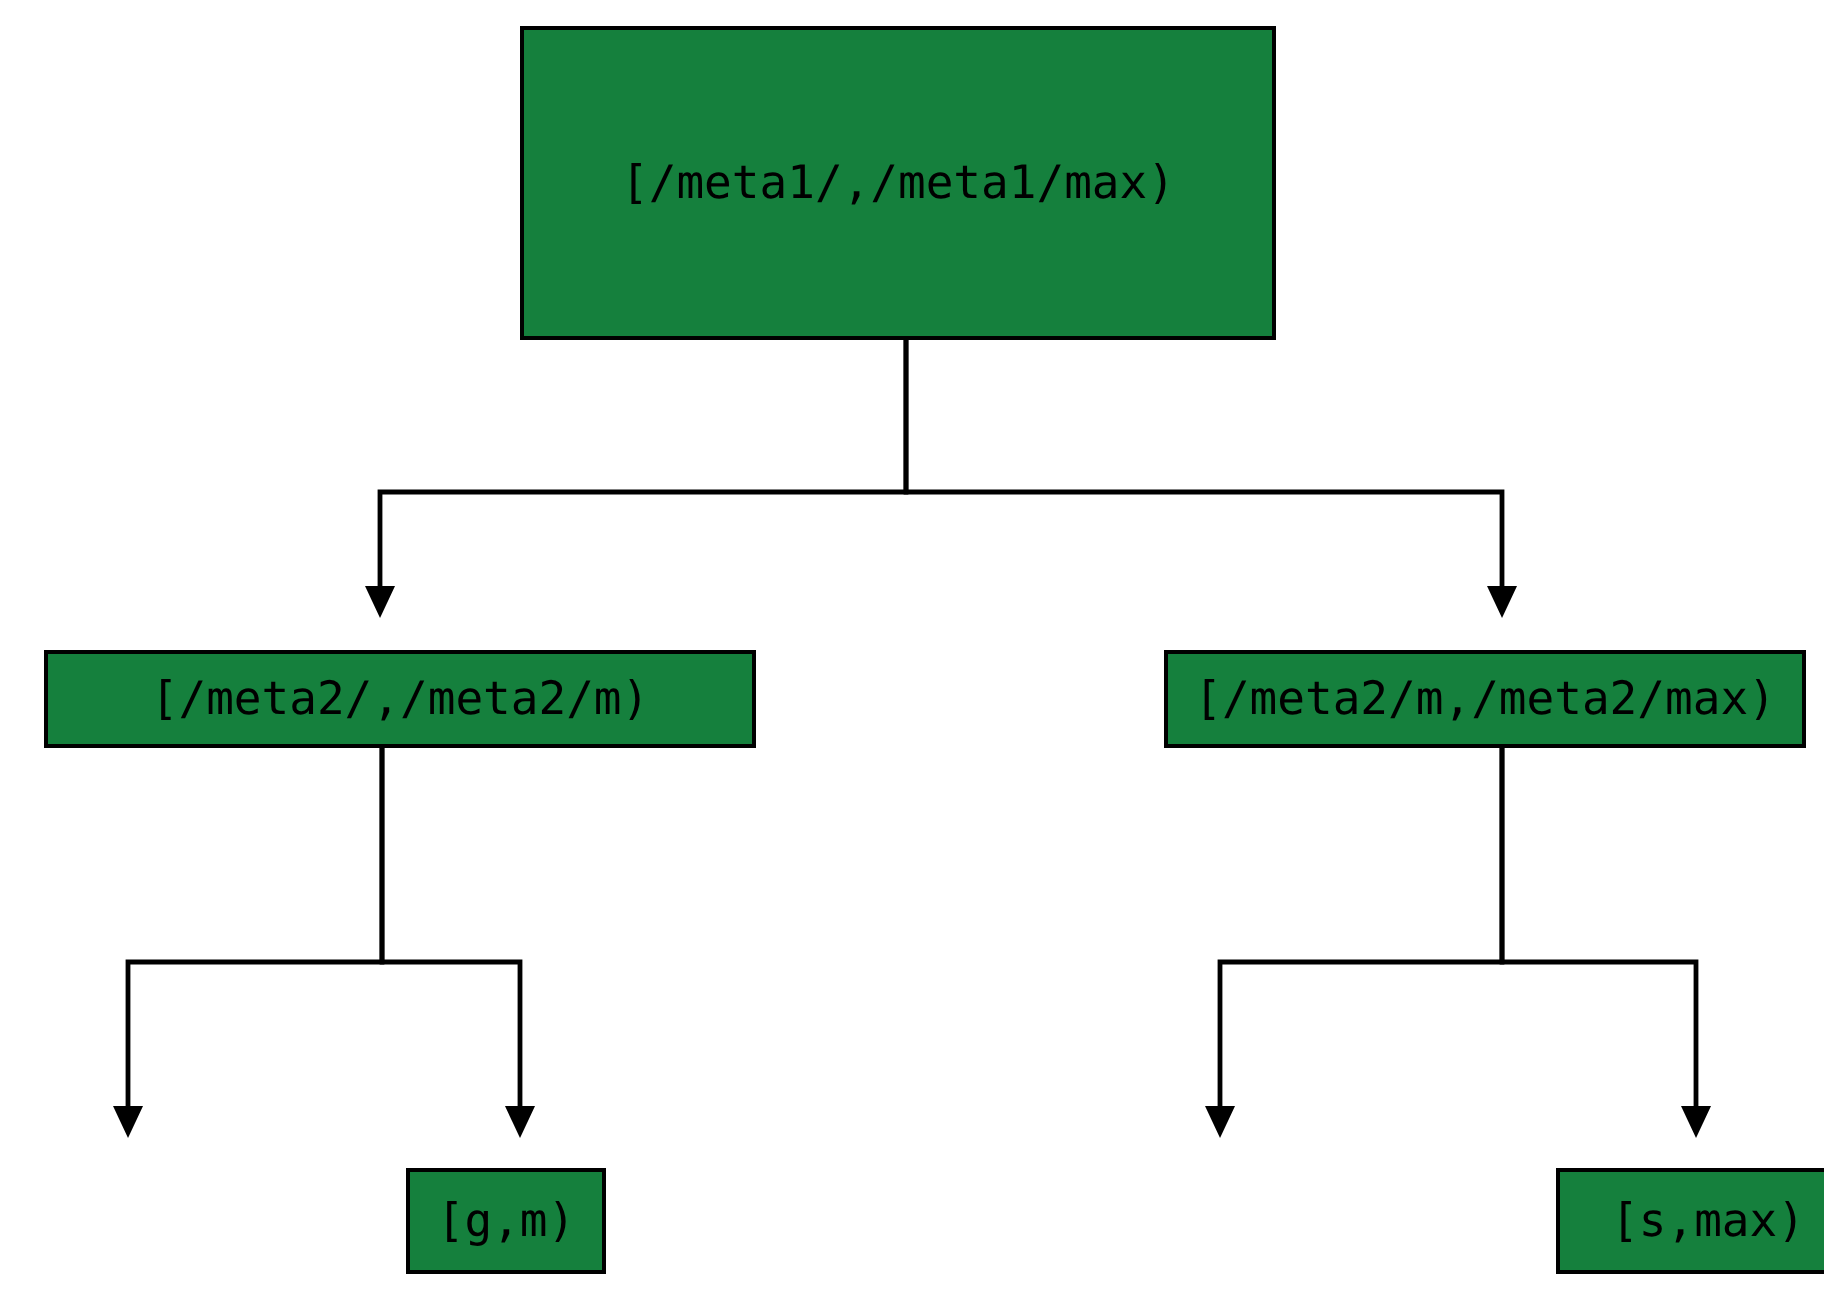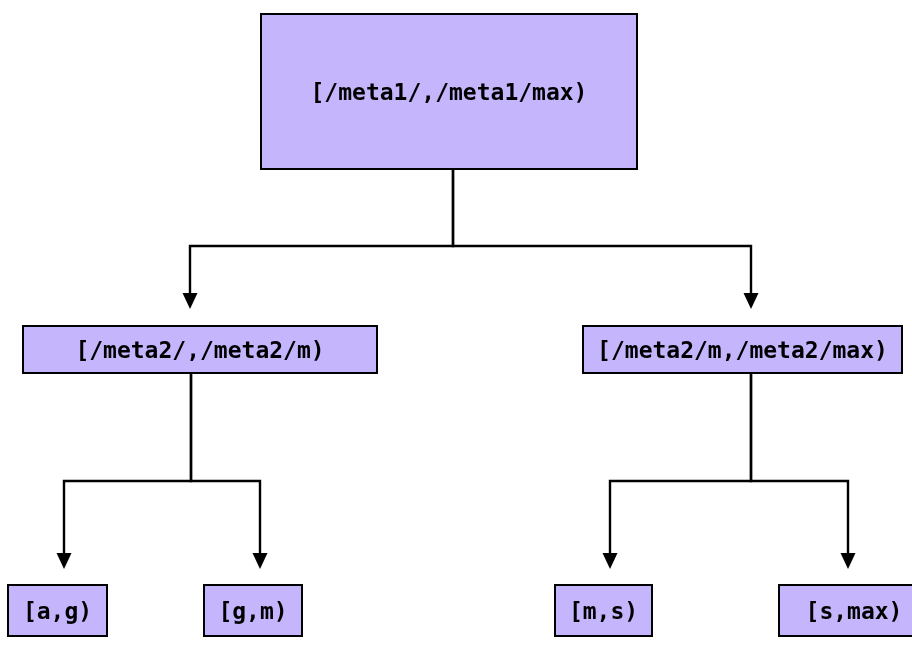--- a/index.html
+++ b/index.html
@@ -29,28 +29,28 @@
     stroke-linecap: butt;
     stroke-linejoin: miter;
   }
   .wires polygon {
     fill: #000000;
     stroke: none;
   }
   .node {
     position: absolute;
     box-sizing: border-box;
-    background: #c4b5fd;
+    background: #15803d;
     border: 2.5px solid #000000;
     color: #000000;
     display: flex;
     align-items: center;
     justify-content: center;
     font-size: 23px;
-    font-weight: bold;
+    font-weight: normal;
     white-space: pre;
     letter-spacing: 0;
   }
   .node-root       { left: 260px; top: 13px;  width: 378px; height: 157px; }
   .node-meta2-low  { left: 22px;  top: 325px; width: 356px; height: 49px; }
   .node-meta2-high { left: 582px; top: 325px; width: 321px; height: 49px; }
   .node-leaf-ag    { left: 7px;   top: 584px; width: 101px; height: 53px; }
   .node-leaf-gm    { left: 203px; top: 584px; width: 100px; height: 53px; }
   .node-leaf-ms    { left: 554px; top: 584px; width: 99px;  height: 53px; }
   .node-leaf-smax  { left: 778px; top: 584px; width: 152px; height: 53px; }
@@ -75,21 +75,19 @@
     <polygon points="602.5,553 617.5,553 610,569"></polygon>
     <polygon points="840.5,553 855.5,553 848,569"></polygon>
   </svg>
 
   <div class="node node-root">[/meta1/,/meta1/max)</div>
 
   <div class="node node-meta2-low">[/meta2/,/meta2/m)</div>
 
   <div class="node node-meta2-high">[/meta2/m,/meta2/max)</div>
 
-  <div class="node node-leaf-ag">[a,g)</div>
 
   <div class="node node-leaf-gm">[g,m)</div>
 
-  <div class="node node-leaf-ms">[m,s)</div>
 
   <div class="node node-leaf-smax">[s,max)</div>
 
 </div>
 
 </body></html>

